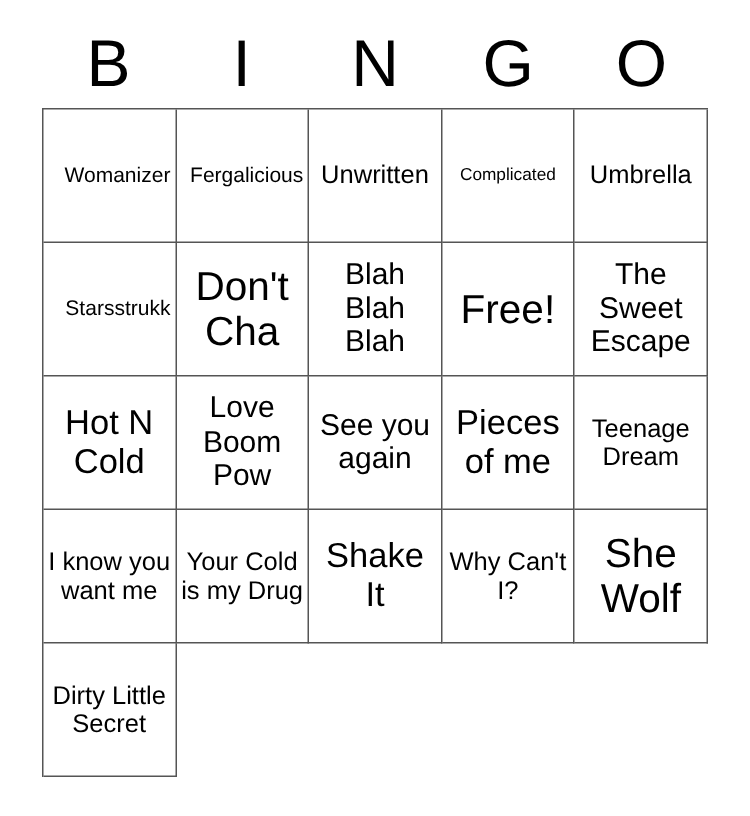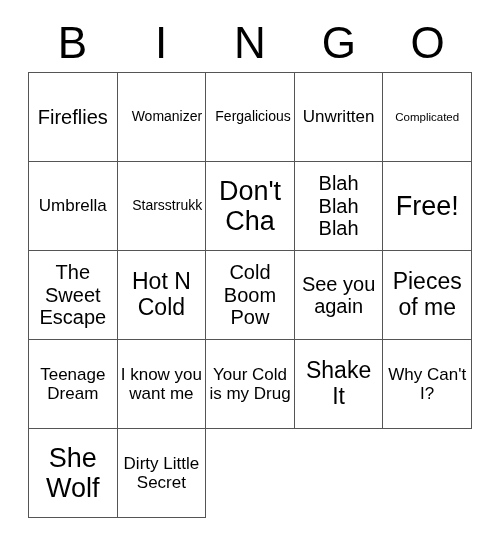--- a/index.html
+++ b/index.html
@@ -84,23 +84,20 @@
 
   <div id="header-row">
     <div class="header-letter">B</div>
     <div class="header-letter">I</div>
     <div class="header-letter">N</div>
     <div class="header-letter">G</div>
     <div class="header-letter">O</div>
   </div>
 
   <div id="grid">
-    <div class="cell fs-lg">
-        <span class="cell-text">Fireflies</span>
-      </div>
     <div class="cell fs-sm">
         <span class="cell-text">Womanizer</span>
       </div>
     <div class="cell fs-sm">
         <span class="cell-text">Fergalicious</span>
       </div>
     <div class="cell fs-md">
         <span class="cell-text">Unwritten</span>
       </div>
 
@@ -124,21 +121,21 @@
         <span class="cell-text">Free!</span>
       </div>
     <div class="cell fs-lg">
         <span class="cell-text">The Sweet Escape</span>
       </div>
     <div class="cell fs-xl">
         <span class="cell-text">Hot N Cold</span>
       </div>
 
     <div class="cell fs-lg">
-        <span class="cell-text">Cold Boom Pow</span>
+        <span class="cell-text">Love Boom Pow</span>
       </div>
     <div class="cell fs-lg">
         <span class="cell-text">See you again</span>
       </div>
     <div class="cell fs-xl">
         <span class="cell-text">Pieces of me</span>
       </div>
     <div class="cell fs-md">
         <span class="cell-text">Teenage Dream</span>
       </div>

